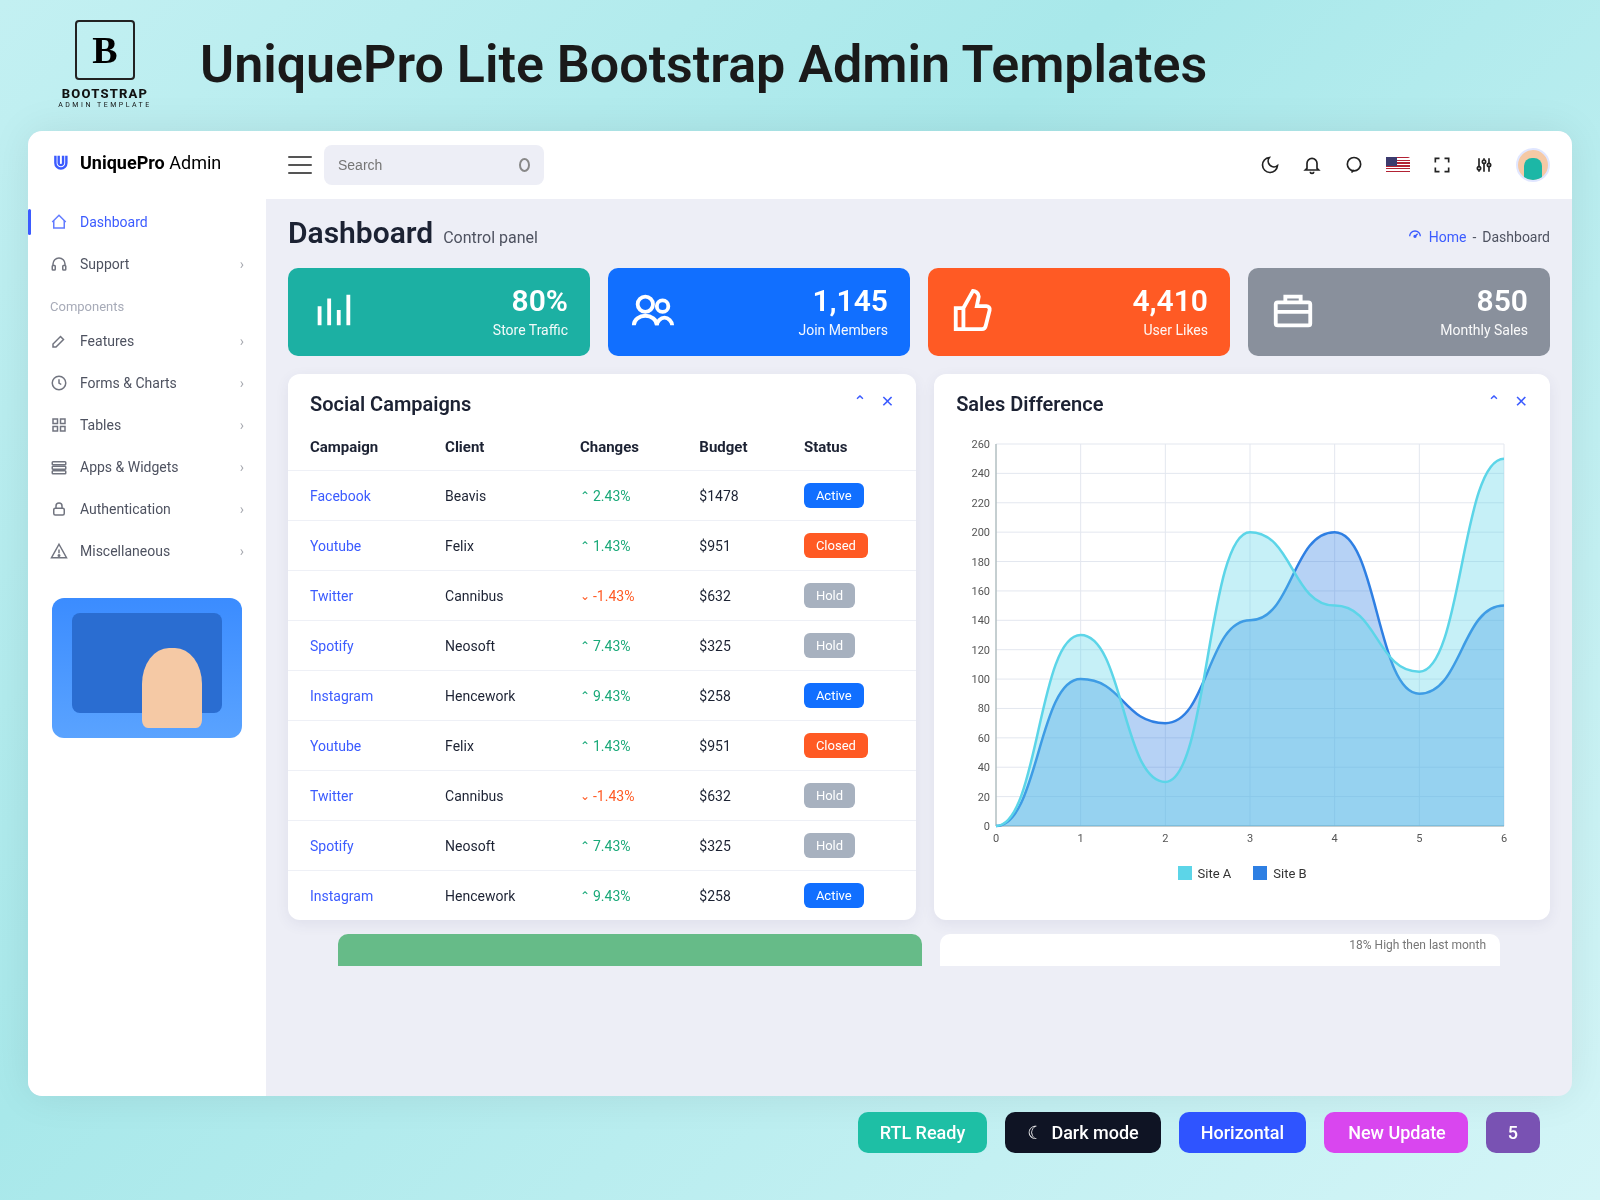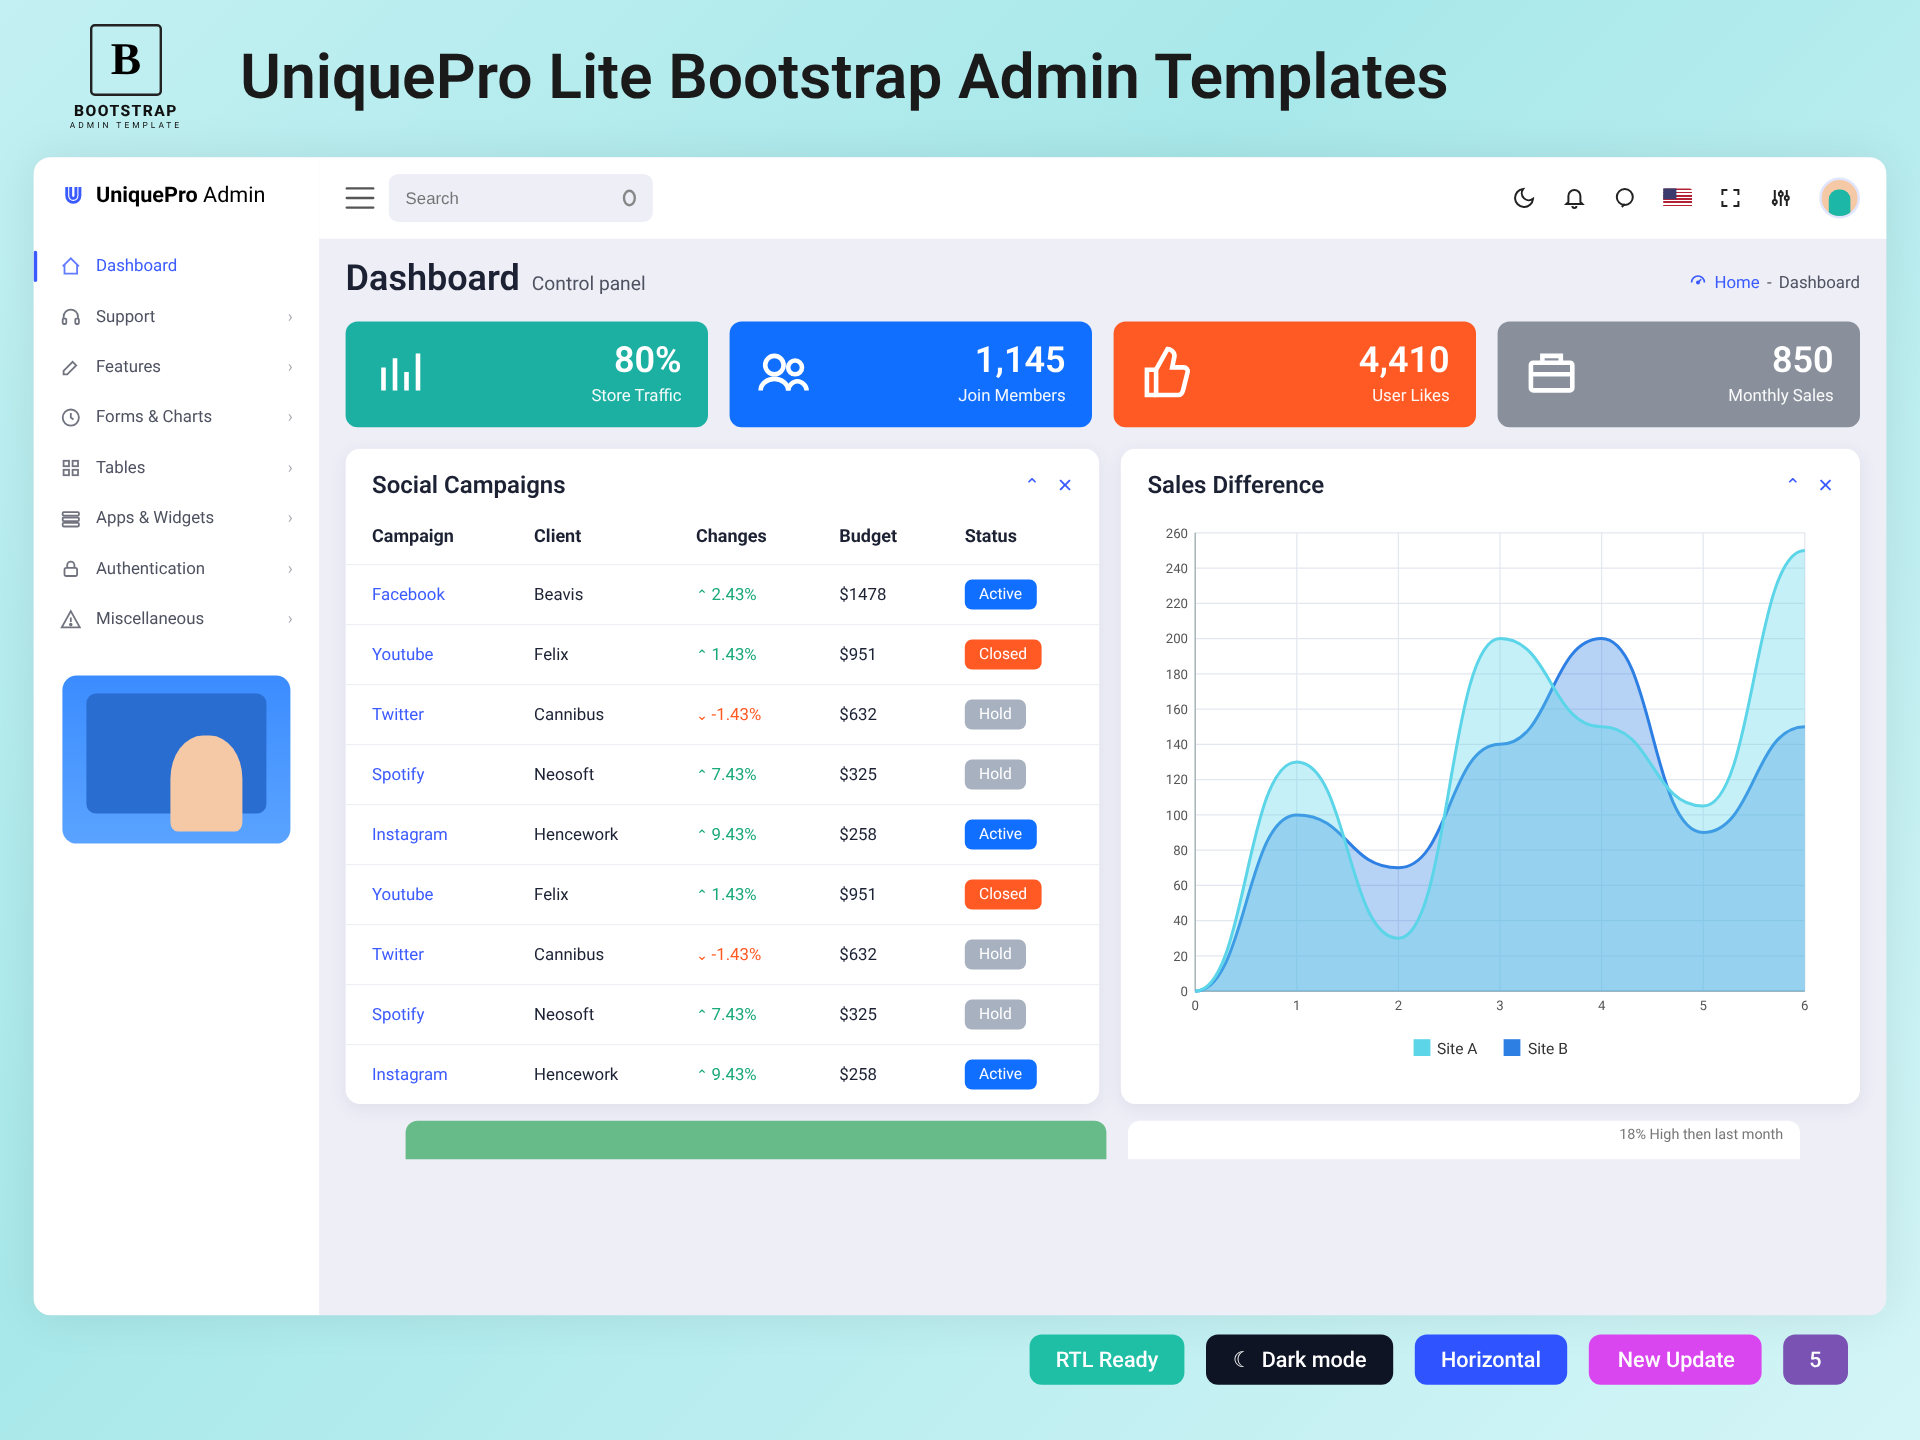--- a/index.html
+++ b/index.html
@@ -64,21 +64,21 @@
 .stat-card { flex:1; border-radius:10px; color:#fff; padding:18px 22px; display:flex; align-items:center; }
 .sc-teal{background:#1cb0a3;} .sc-blue{background:#116fff;} .sc-orange{background:#ff5a24;} .sc-gray{background:#89909c;}
 .sc-icon{ width:50px; height:50px; display:inline-flex;}
 .sc-body{ margin-left:auto; text-align:right;}
 .sc-value{font-size:30px; font-weight:600; line-height:1;}
 .sc-label{font-size:14px; opacity:.95; margin-top:6px;}
 
 
 .panels-row { display:flex; gap:18px; margin-top:18px; }
 .panel { background:#fff; border-radius:12px; padding:0; flex:1; box-shadow:0 4px 14px rgba(60,70,120,.08); }
-.panel-head { display:flex; align-items:center; padding: 18px 22px 8px; }
+.panel-head { display:flex; padding: 18px 22px 8px; }
 .panel-title { font-size:20px; font-weight:600; color:#1c2233;}
 .panel-actions { margin-left:auto; display:flex; gap:14px; color:#3b5bff;}
 .panel-actions span{cursor:pointer;}
 
 
 .camp-table { width:100%; border-collapse:collapse; }
 .camp-table th { text-align:left; font-size:15px; font-weight:700; color:#1c2233; padding: 14px 14px; }
 .camp-table td { font-size:14px; color:#1c2233; padding: 12px 14px; border-top:1px solid #eef0f6; }
 .camp-table td.link{ color:#3b5bff;margin-left:45px; }
 .chg{ display:inline-flex; align-items:center; gap:3px;}
@@ -143,20 +143,21 @@
           <svg width="18" height="18" viewBox="0 0 24 24" fill="none" stroke="currentColor" stroke-width="2">
               <path d="M4 14v-2a8 8 0 0116 0v2"></path>
               <rect x="3" y="14" width="4" height="6" rx="1"></rect>
               <rect x="17" y="14" width="4" height="6" rx="1"></rect>
             </svg>
         </span>
         <span>Support</span>
         <span class="chev">›</span>
       </div>
 
+      <div class="side-section">Components</div>
 
       <div id="components-list">
           <div class="side-item">
             <span class="side-icon">
               <svg width="18" height="18" viewBox="0 0 24 24" fill="none" stroke="currentColor" stroke-width="2">
                 <path d="M4 20h4l10-10-4-4L4 16v4z"></path>
               </svg>
             </span>
             <span>Features</span>
             <span class="chev">›</span>

